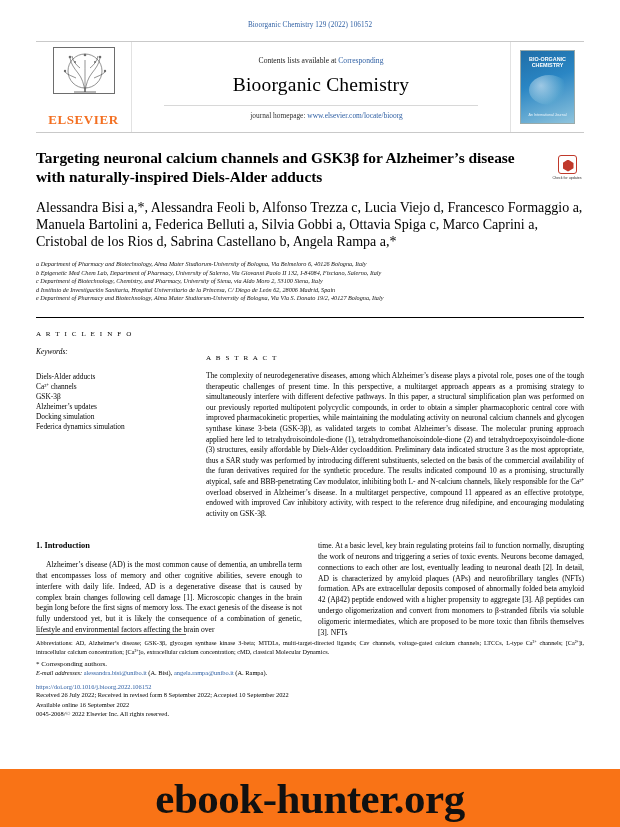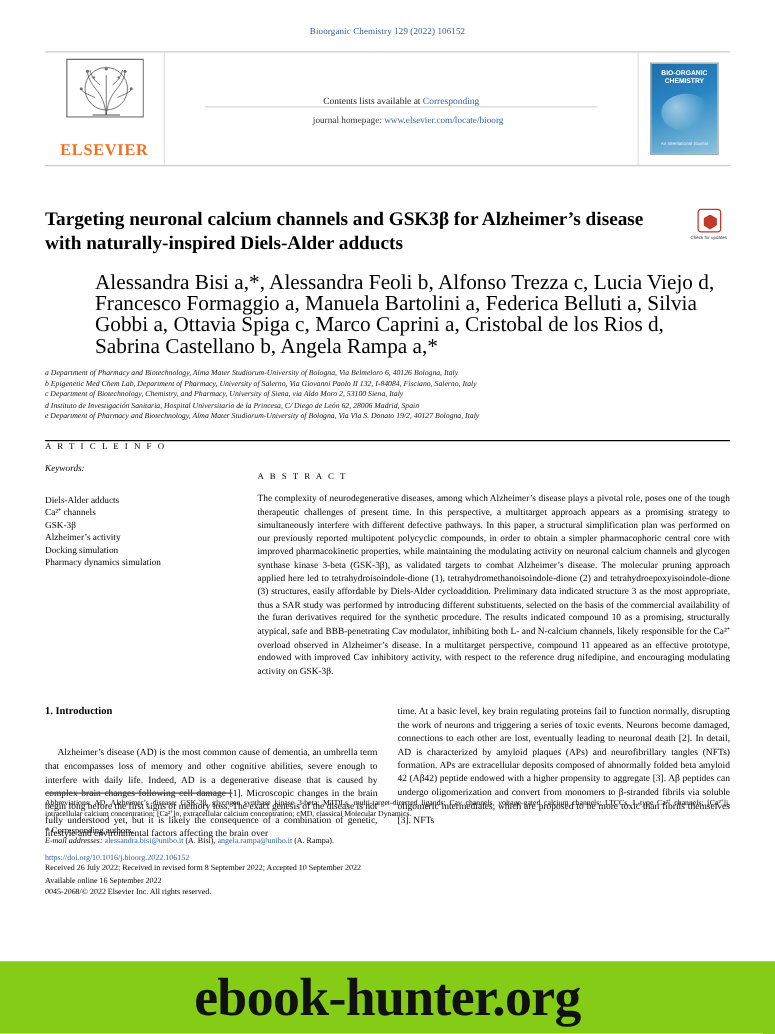--- a/index.html
+++ b/index.html
@@ -124,21 +124,22 @@
   }
   .cover-img .cv-blob {
     position:absolute; width: 40px; height: 30px;
     left: 8px; top: 24px;
     background: radial-gradient(circle at 30% 35%, #ffffff88, #5aa9d066 60%, transparent 70%);
     border-radius: 50%;
   }
   
   .title-row {
     display: flex;
-    margin-top: 33px;
+    margin-top: 15px;
+    align-items: center;
   }
   .article-title {
     flex: 1;
     font-size: 15.4px;
     line-height: 19px;
     font-weight: bold;
     font-family: "Liberation Serif", serif;
     padding-right: 12px;
   }
   .crossmark {
@@ -167,37 +168,36 @@
     font-size: 3.6px;
     text-align: center;
     margin-top: 1.5px;
     color: #333;
     line-height: 4.4px;
     font-family: "Liberation Sans", sans-serif;
   }
   
   .authors {
     margin-top: 13px;
-    font-size: 17px;
+    font-size: 14px;
     line-height: 17px;
-    margin-left: 40px;
   }
   .affiliations {
     margin-top: 10px;
     font-size: 6.2px;
     line-height: 8.6px;
     color: #111;
     font-style: italic;
   }
   
   .cols {
     display: flex;
     margin-top: 14px;
     border-top: 1px solid #000;
-    padding-top: 0;
+    padding-top: 12px;
   }
   .col-left {
     width: 170px;
     padding-right: 14px;
   }
   .col-right {
     flex: 1;
     margin-top: 24px;
   }
   .sec-head {
@@ -224,21 +224,21 @@
   
   .body-cols {
     display: flex;
     margin-top: 22px;
     gap: 16px;
   }
   .body-col { flex: 1; }
   .intro-head {
     font-size: 8.4px;
     font-weight: bold;
-    margin-bottom: 24px;
+    margin-bottom: 10px;
   }
   .body-text {
     font-size: 7.6px;
     line-height: 10.8px;
     text-align: justify;
     hyphens: auto;
   }
   .indent { text-indent: 10px; }
   
   .foot {
@@ -270,21 +270,21 @@
     margin-top: 1px;
   }
   
   .banner {
     position: absolute;
     left: 0; right: 0; bottom: 0;
     height: 58px;
     display: flex;
     align-items: center;
     justify-content: center;
-    background: #84cc16;
+    background: #f97316;
   }
   .banner-text {
     font-family: "Liberation Serif", serif;
     font-size: 43px;
     font-weight: bold;
     letter-spacing: -0.5px;
     color: #111;
   }
 </style>
 </head>
@@ -322,20 +322,21 @@
           <path d="M20 44 L42 44" stroke="#4a4a4a" stroke-width="0.8"></path>
         </svg>
       </div>
       <div class="elsevier-word">ELSEVIER</div>
     </div>
 
     <div class="masthead-center">
       <div class="contents-line">
         <span>Contents lists available at </span><span class="sd">Corresponding</span>
       </div>
+      <div class="journal-title">Bioorganic Chemistry</div>
       <div class="divider-rule"></div>
       <div class="homepage">
         <span>journal homepage: </span><a href="#">www.elsevier.com/locate/bioorg</a>
       </div>
     </div>
 
     <div class="cover-box">
       <div class="cover-img">
         <div class="cv-title">BIO-ORGANIC CHEMISTRY</div>
         <div class="cv-blob"></div>
@@ -363,23 +364,23 @@
   </div>
 
   <div class="cols">
     <div class="col-left">
       <div class="sec-head">A R T I C L E   I N F O</div>
       <div class="kw-label">Keywords:</div>
       <div class="kw-list">
         <div>Diels-Alder adducts</div>
         <div>Ca²⁺ channels</div>
         <div>GSK-3β</div>
-        <div>Alzheimer’s activity</div>
+        <div>Alzheimer’s updates</div>
         <div>Docking simulation</div>
-        <div>Pharmacy dynamics simulation</div>
+        <div>Federica dynamics simulation</div>
       </div>
     </div>
     <div class="col-right">
       <div class="sec-head">A B S T R A C T</div>
       <div class="abstract-body">The complexity of neurodegenerative diseases, among which Alzheimer’s disease plays a pivotal role, poses one of the tough therapeutic challenges of present time. In this perspective, a multitarget approach appears as a promising strategy to simultaneously interfere with different defective pathways. In this paper, a structural simplification plan was performed on our previously reported multipotent polycyclic compounds, in order to obtain a simpler pharmacophoric central core with improved pharmacokinetic properties, while maintaining the modulating activity on neuronal calcium channels and glycogen synthase kinase 3-beta (GSK-3β), as validated targets to combat Alzheimer’s disease. The molecular pruning approach applied here led to tetrahydroisoindole-dione (1), tetrahydromethanoisoindole-dione (2) and tetrahydroepoxyisoindole-dione (3) structures, easily affordable by Diels-Alder cycloaddition. Preliminary data indicated structure 3 as the most appropriate, thus a SAR study was performed by introducing different substituents, selected on the basis of the commercial availability of the furan derivatives required for the synthetic procedure. The results indicated compound 10 as a promising, structurally atypical, safe and BBB-penetrating Cav modulator, inhibiting both L- and N-calcium channels, likely responsible for the Ca²⁺ overload observed in Alzheimer’s disease. In a multitarget perspective, compound 11 appeared as an effective prototype, endowed with improved Cav inhibitory activity, with respect to the reference drug nifedipine, and encouraging modulating activity on GSK-3β.</div>
     </div>
   </div>
 
   <div class="body-cols">
     <div class="body-col">

